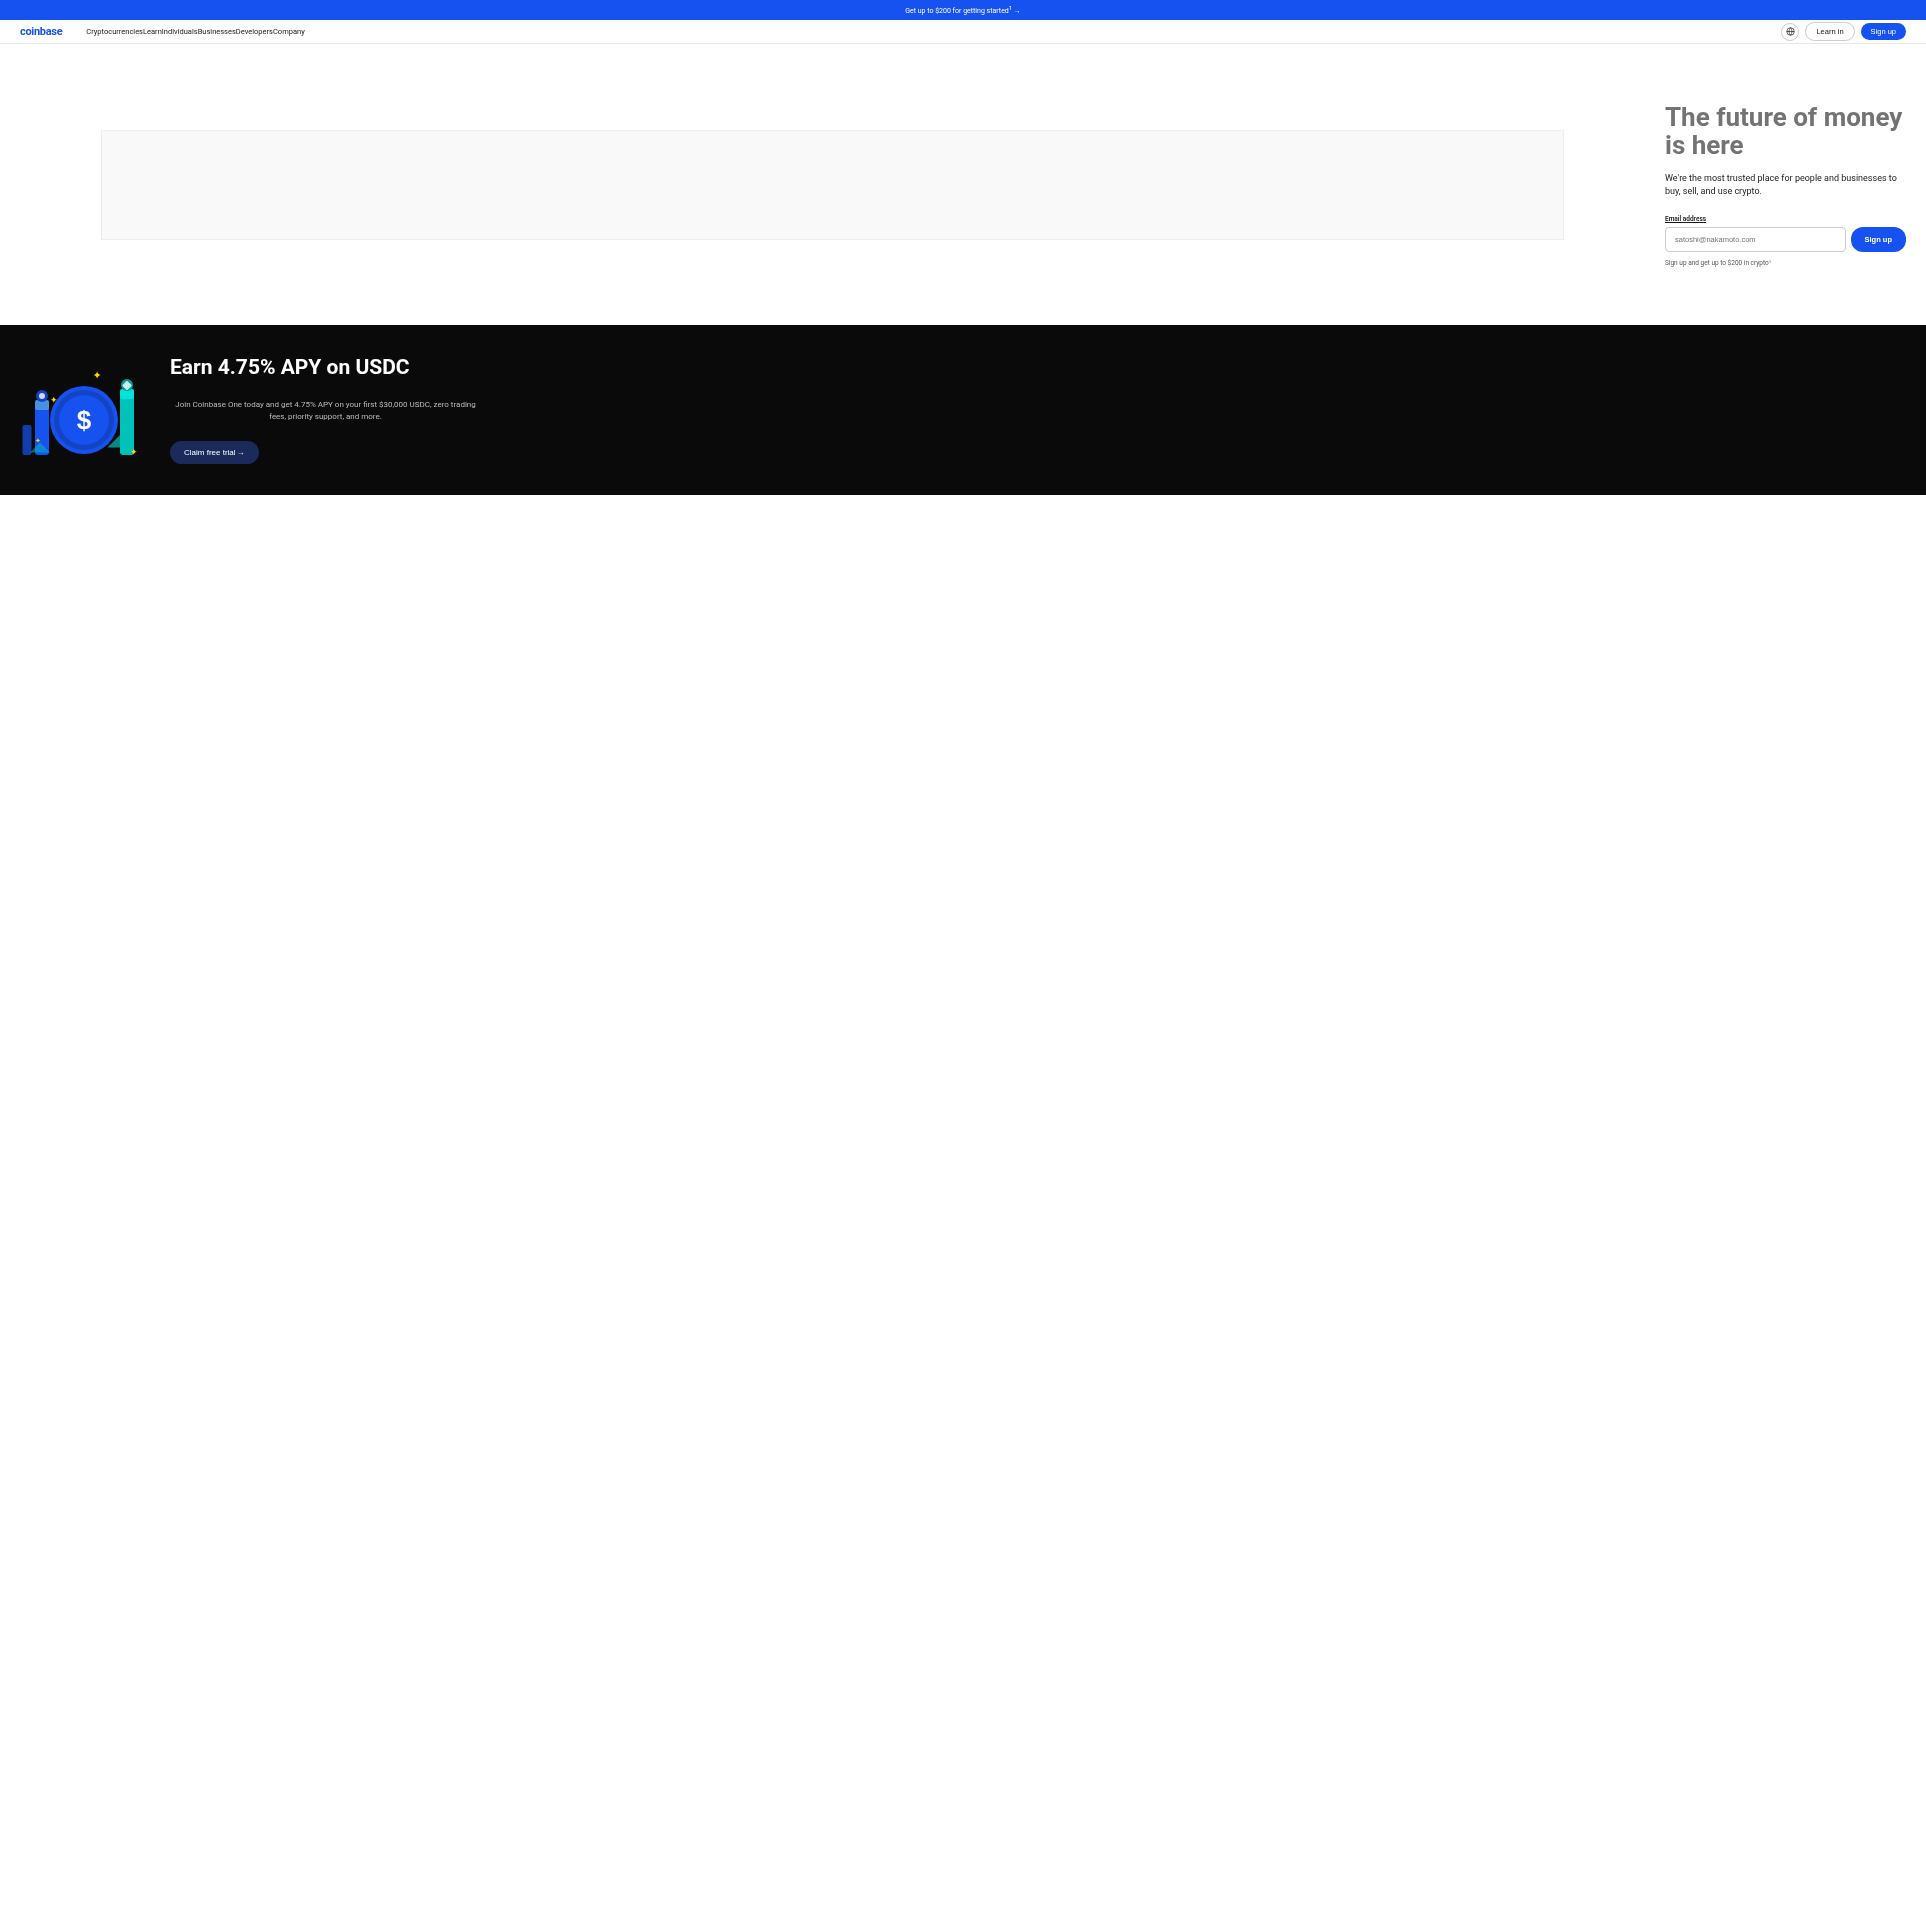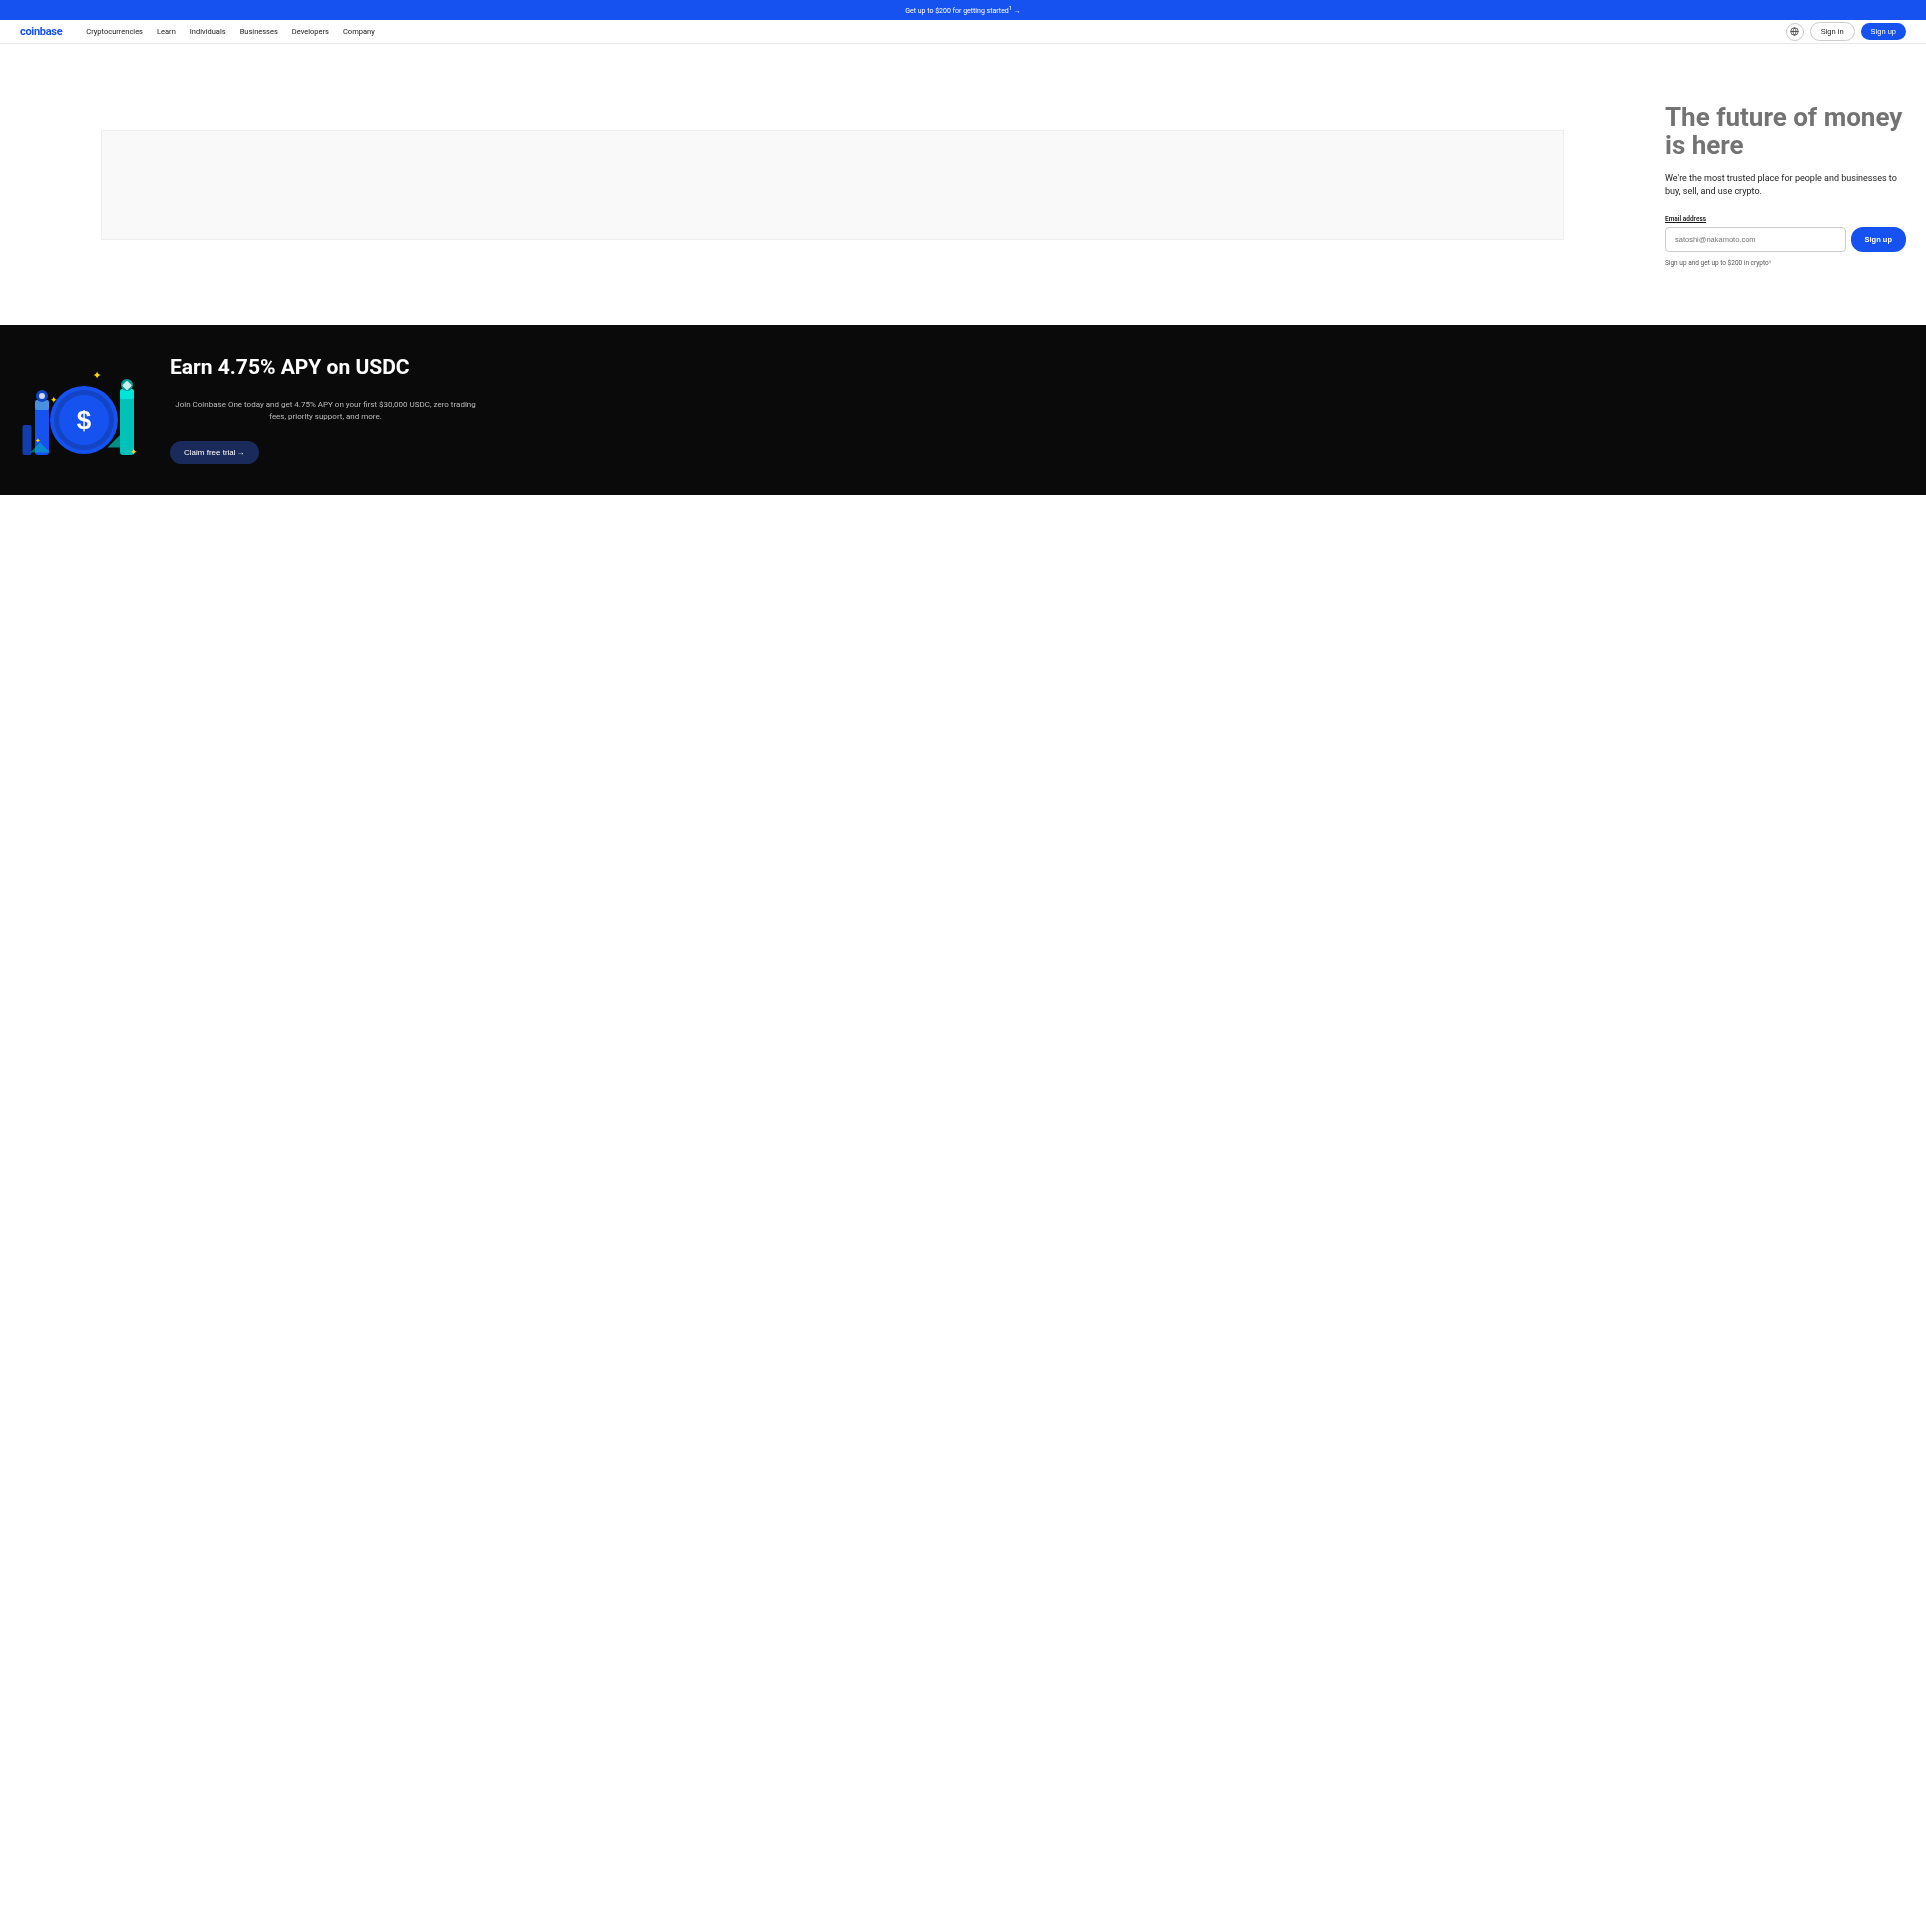--- a/index.html
+++ b/index.html
@@ -28,21 +28,21 @@
       font-size: 11px;
       font-weight: 700;
       color: #1652f0;
       margin-right: 24px;
       letter-spacing: -0.3px;
       cursor: pointer;
       text-decoration: none;
     }
     .nav-links {
       display: flex;
-      gap: 14px;
+      gap: 0;
       flex: 1;
       align-items: flex-end;
     }
     .nav-link {
       font-size: 7.5px;
       color: #1a1a1a;
       cursor: pointer;
       text-decoration: none;
     }
     .nav-actions {
@@ -228,21 +228,21 @@
     <a class="nav-link">Company</a>
   </div>
   <div class="nav-actions">
     <div class="nav-globe">
       <svg width="9" height="9" viewBox="0 0 24 24" fill="none" stroke="currentColor" stroke-width="1.8">
         <circle cx="12" cy="12" r="10"></circle>
         <line x1="2" y1="12" x2="22" y2="12"></line>
         <path d="M12 2a15.3 15.3 0 0 1 4 10 15.3 15.3 0 0 1-4 10 15.3 15.3 0 0 1-4-10 15.3 15.3 0 0 1 4-10z"></path>
       </svg>
     </div>
-    <button class="btn-signin">Sign in</button>
+    <button class="btn-signin">Learn in</button>
     <button class="btn-signup-nav">Sign up</button>
   </div>
 </nav>
 
 <section class="hero">
   <div class="hero-image-area">
     <div class="hero-image-placeholder"></div>
   </div>
   <div class="hero-content">
     <h1 class="hero-title">The future of money is here</h1>

